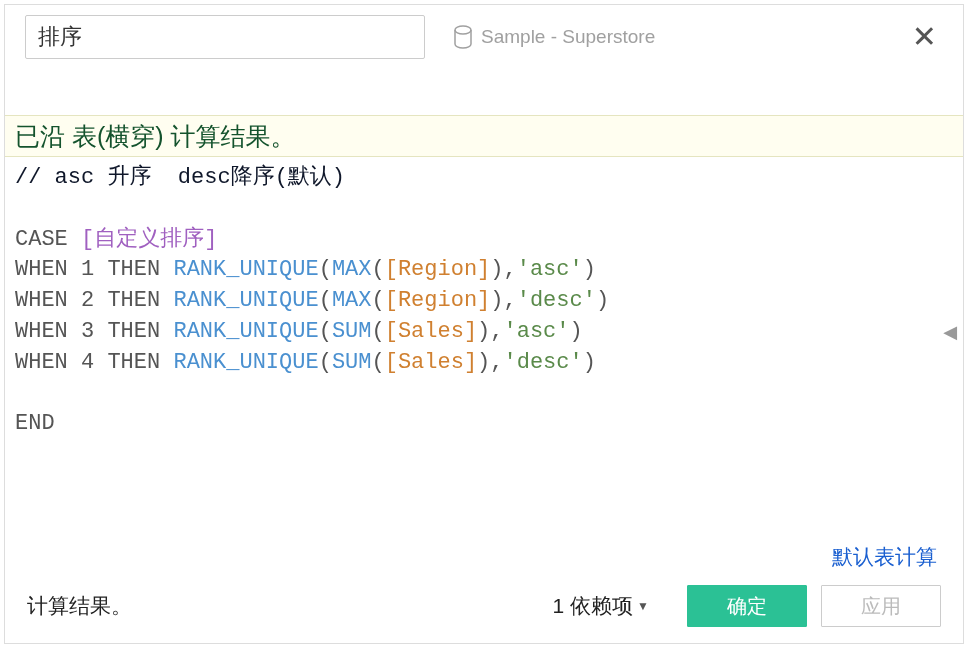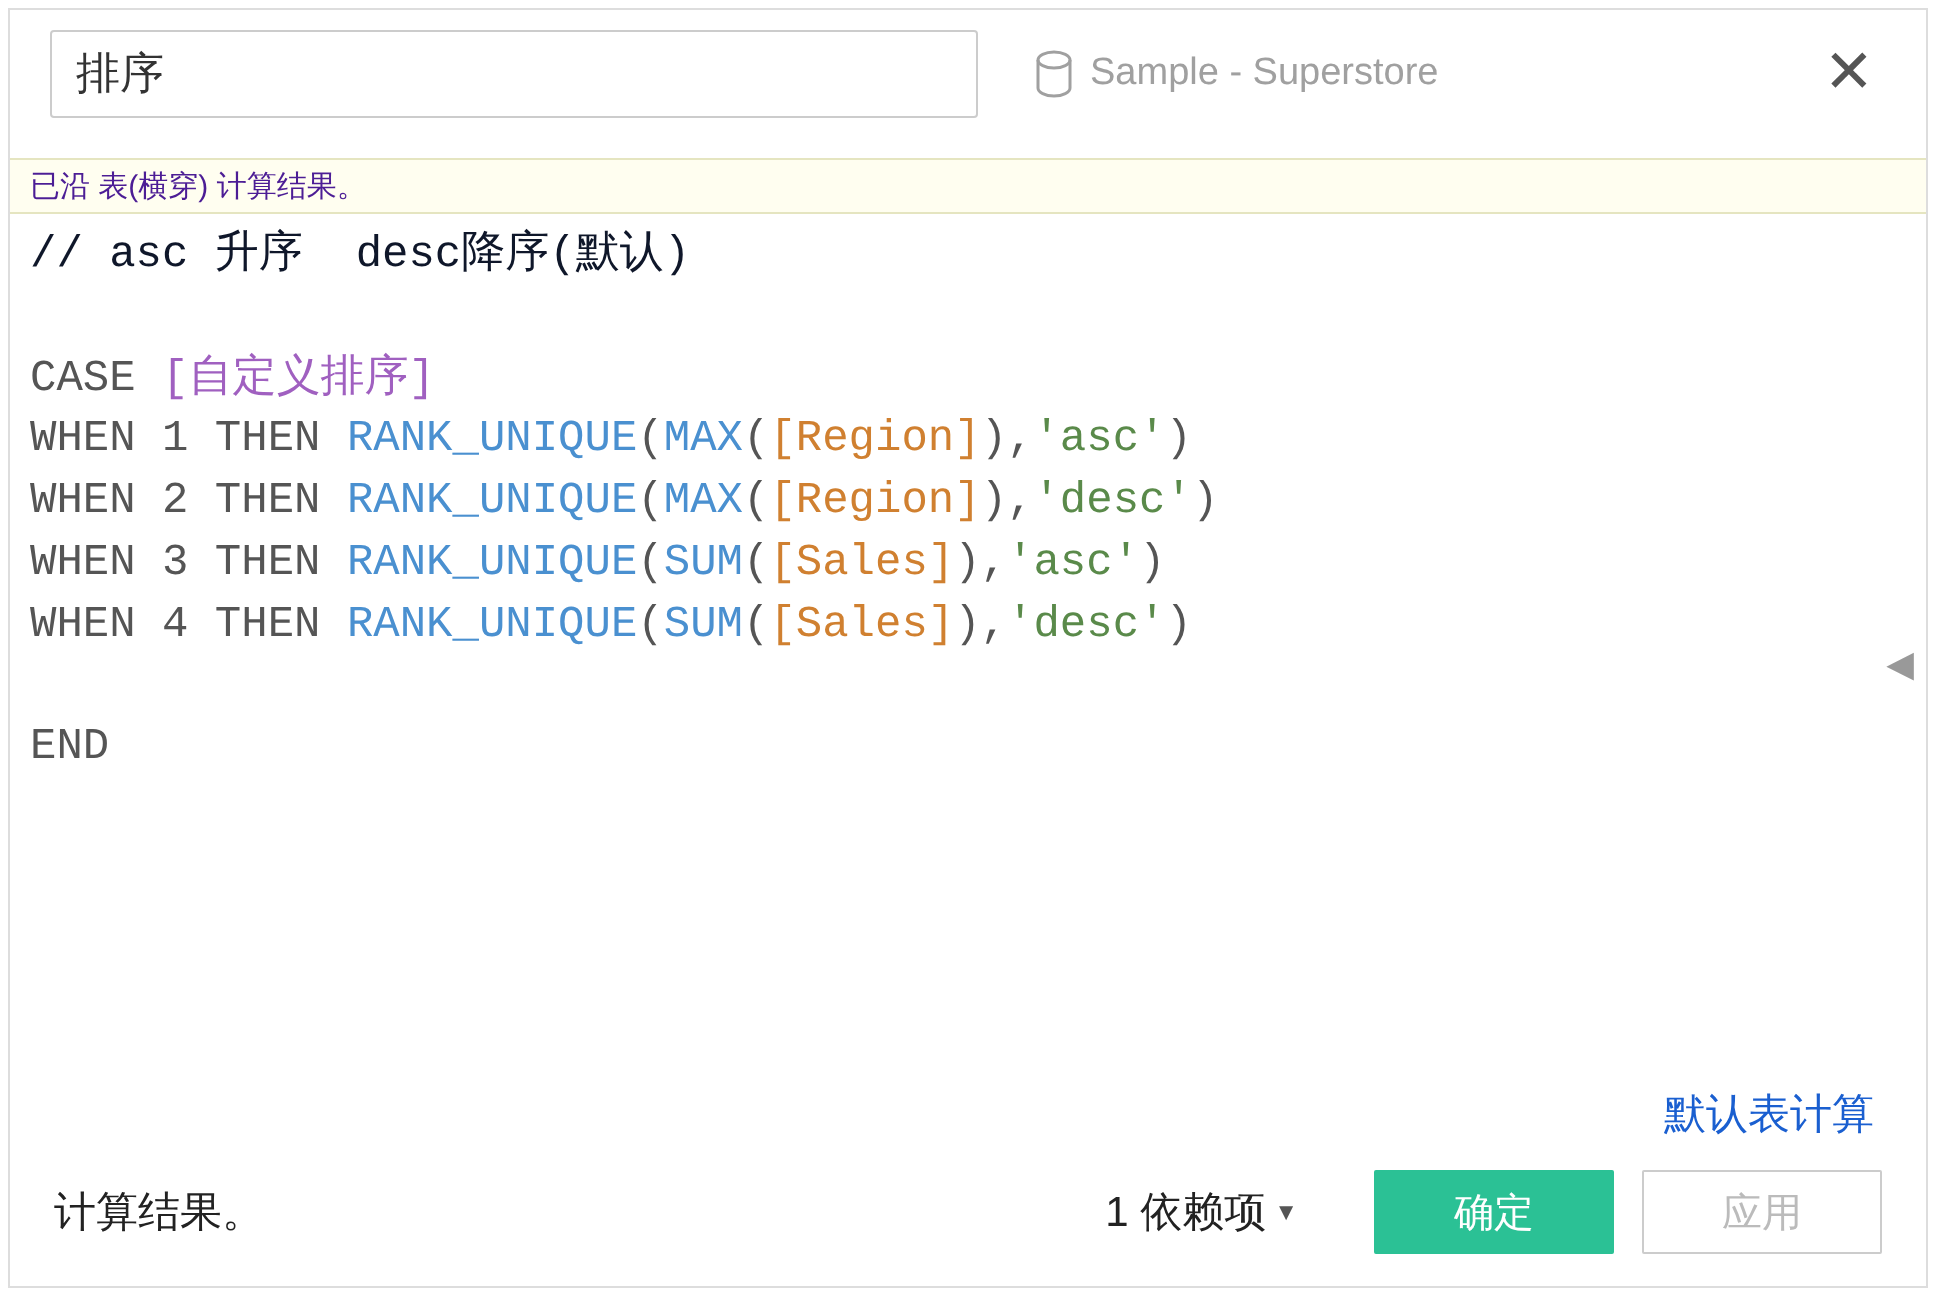--- a/index.html
+++ b/index.html
@@ -21,21 +21,21 @@
     position: relative;
     background: #fff;
   }
   .header {
     display: flex;
     align-items: center;
     padding: 10px 20px 20px 20px;
     gap: 28px;
   }
   .name-input {
-    width: 464px;
+    width: 400px;
     height: 44px;
     padding: 6px 12px;
     font-size: 22px;
     border: 1px solid #ccc;
     border-radius: 2px;
     color: #333;
     outline: none;
   }
   .datasource {
     display: flex;
@@ -55,22 +55,23 @@
     cursor: pointer;
     padding: 0 6px;
     line-height: 1;
     font-weight: 300;
   }
   .banner {
     background: #fffef0;
     border-top: 1px solid #e5e5c0;
     border-bottom: 1px solid #e5e5c0;
     padding: 4px 10px 3px 10px;
-    font-size: 15px;
-    color: #4c1d95;
+    font-size: 25px;
+    color: #14532d;
+    margin-top: 36px;
   }
   .editor {
     flex: 1;
     padding: 6px 10px 10px 10px;
     font-family: "Courier New", monospace;
     font-size: 22px;
     line-height: 1.4;
     color: #555;
     white-space: pre;
     overflow: hidden;

